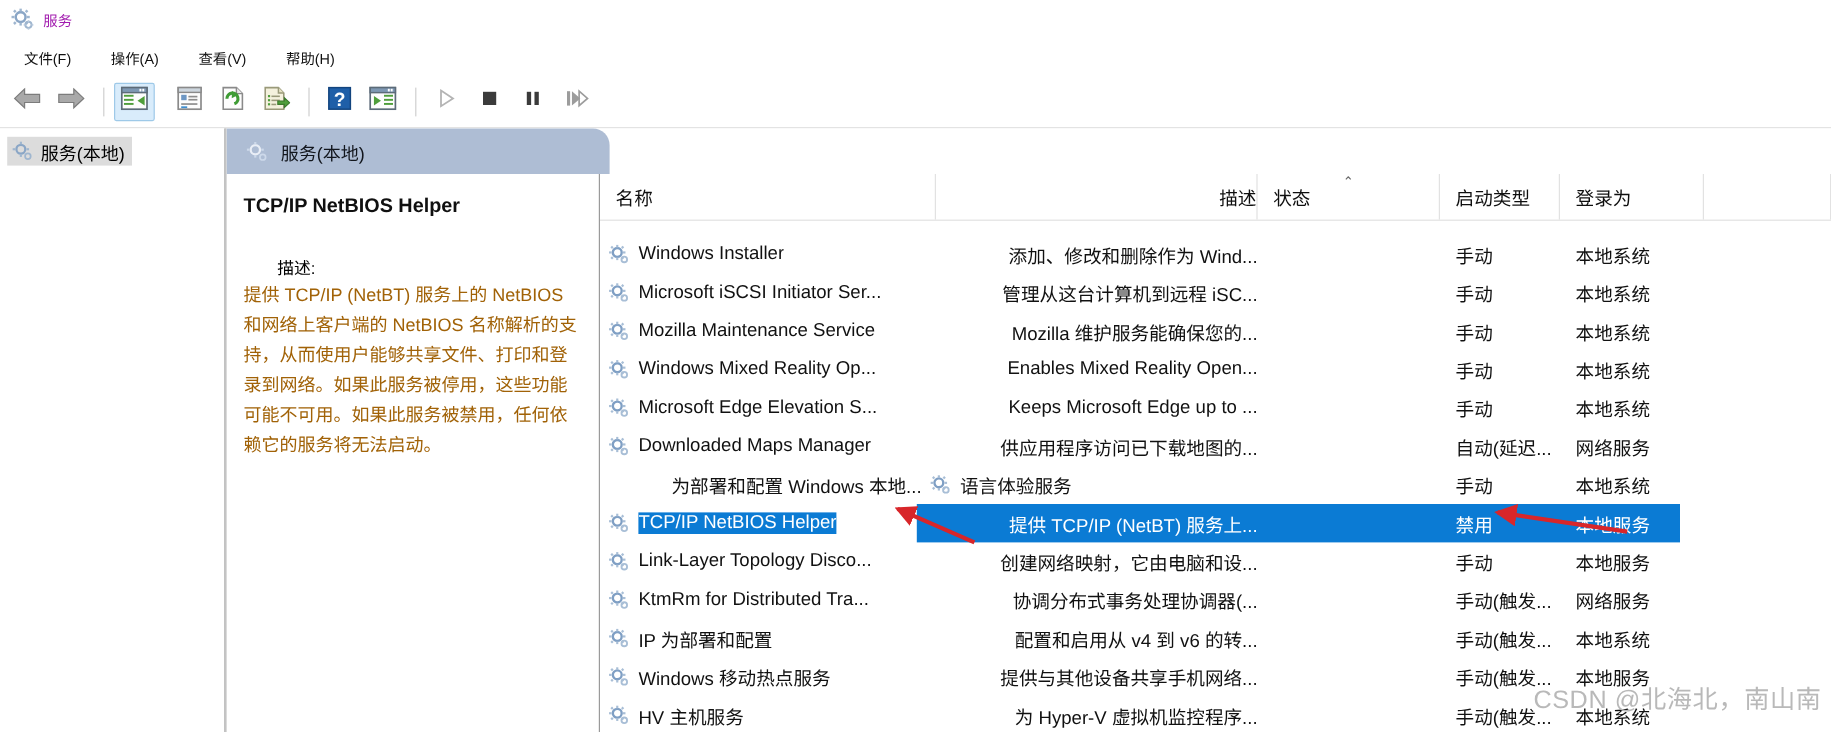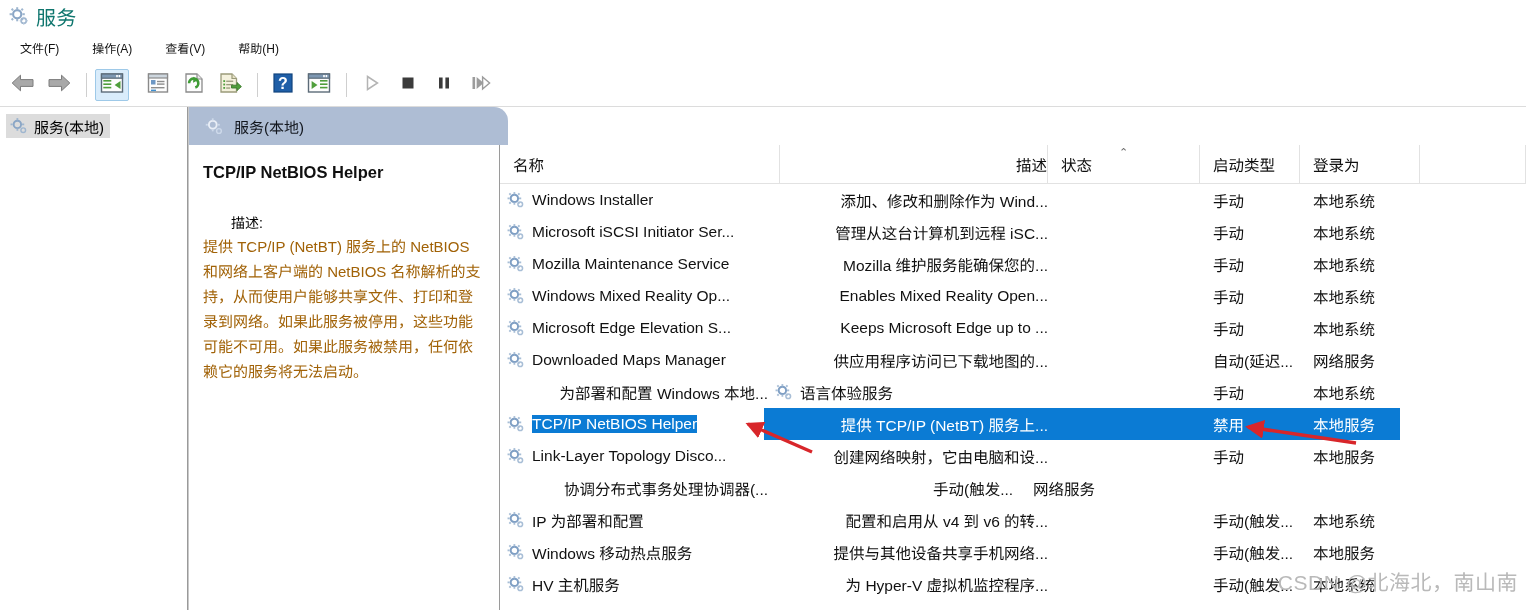--- a/index.html
+++ b/index.html
@@ -19,22 +19,22 @@
 
   
   .titlebar {
     height: 32px;
     display: flex;
     align-items: center;
     padding-left: 9px;
     box-sizing: border-box;
   }
   .titlebar .app-title {
-    font-size: 20px;
-    color: #0f766e;
+    font-size: 12px;
+    color: #a21caf;
     margin-left: 7px;
     letter-spacing: .2px;
   }
 
   
   .gearicon {
     position: relative;
     display: inline-block;
     flex: none;
   }
@@ -230,20 +230,21 @@
     transform: translateX(-50%);
     font-size: 11px;
     color: #6b6b6b;
     line-height: 11px;
   }
 
   .lv-rows {
     flex: 1;
     min-height: 0;
     overflow: hidden;
+    margin-top: 12px;
   }
   .lv-row {
     display: flex;
     height: 32px;
     align-items: center;
     box-sizing: border-box;
     position: relative;
   }
   .lv-row .cell {
     box-sizing: border-box;
@@ -834,20 +835,43 @@
                 </span>
                 <span class="nametext">Link-Layer Topology Disco...</span>
               </div>
               <div class="cell c-desc">创建网络映射，它由电脑和设...</div>
               <div class="cell c-state"></div>
               <div class="cell c-start">手动</div>
               <div class="cell c-logon">本地服务</div>
               <div class="cell c-tail"></div>
             </div>
             <div class="lv-row">
+              <div class="cell c-name name">
+                <span>
+                  <svg width="18" height="18" viewBox="0 0 20 20" style="display:block">
+                    <g fill="none" stroke="#7f9fc4" stroke-width="2.2">
+                      <circle cx="8.2" cy="8.2" r="4.1"></circle>
+                    </g>
+                    <g fill="#a8bed6">
+                      <rect x="7.2" y="1.2" width="2" height="2.4"></rect>
+                      <rect x="7.2" y="12.9" width="2" height="2.4"></rect>
+                      <rect x="0.6" y="7.2" width="2.4" height="2"></rect>
+                      <rect x="13.4" y="7.2" width="2.4" height="2"></rect>
+                      <rect x="2.3" y="2.4" width="2.1" height="2.1" transform="rotate(-45 3.35 3.45)"></rect>
+                      <rect x="12.1" y="12.2" width="2.1" height="2.1" transform="rotate(-45 13.15 13.25)"></rect>
+                      <rect x="12.1" y="2.4" width="2.1" height="2.1" transform="rotate(45 13.15 3.45)"></rect>
+                      <rect x="2.3" y="12.2" width="2.1" height="2.1" transform="rotate(45 3.35 13.25)"></rect>
+                    </g>
+                    <g fill="none" stroke="#a8bed6" stroke-width="1.7">
+                      <circle cx="14.7" cy="14.7" r="2.6"></circle>
+                    </g>
+                  </svg>
+                </span>
+                <span class="nametext">KtmRm for Distributed Tra...</span>
+              </div>
               <div class="cell c-desc">协调分布式事务处理协调器(...</div>
               <div class="cell c-state"></div>
               <div class="cell c-start">手动(触发...</div>
               <div class="cell c-logon">网络服务</div>
               <div class="cell c-tail"></div>
             </div>
             <div class="lv-row">
               <div class="cell c-name name">
                 <span>
                   <svg width="18" height="18" viewBox="0 0 20 20" style="display:block">

